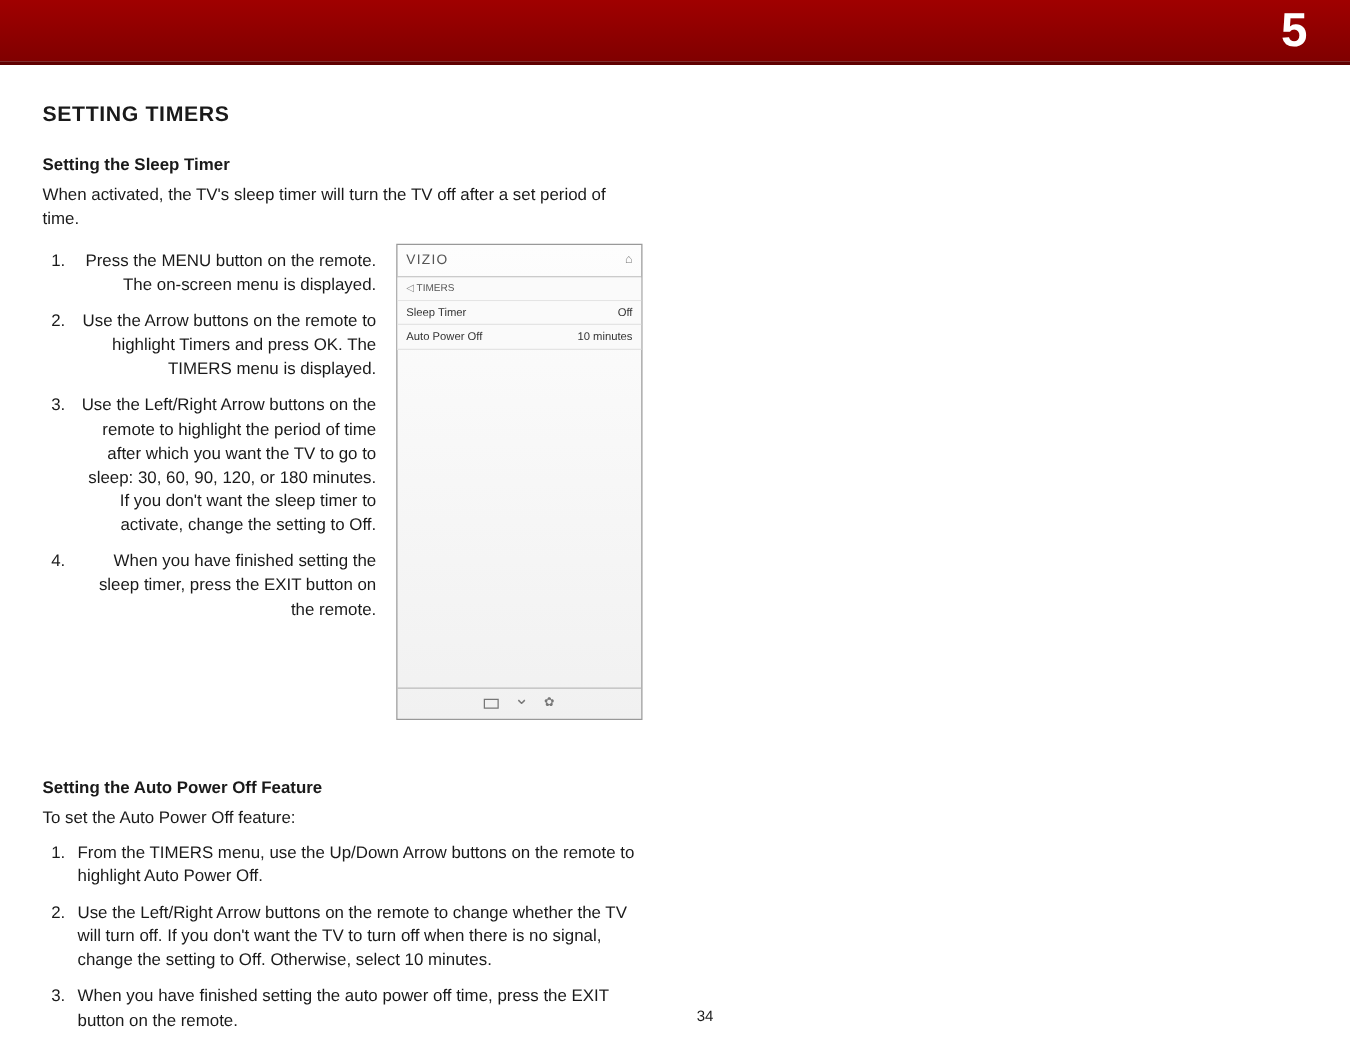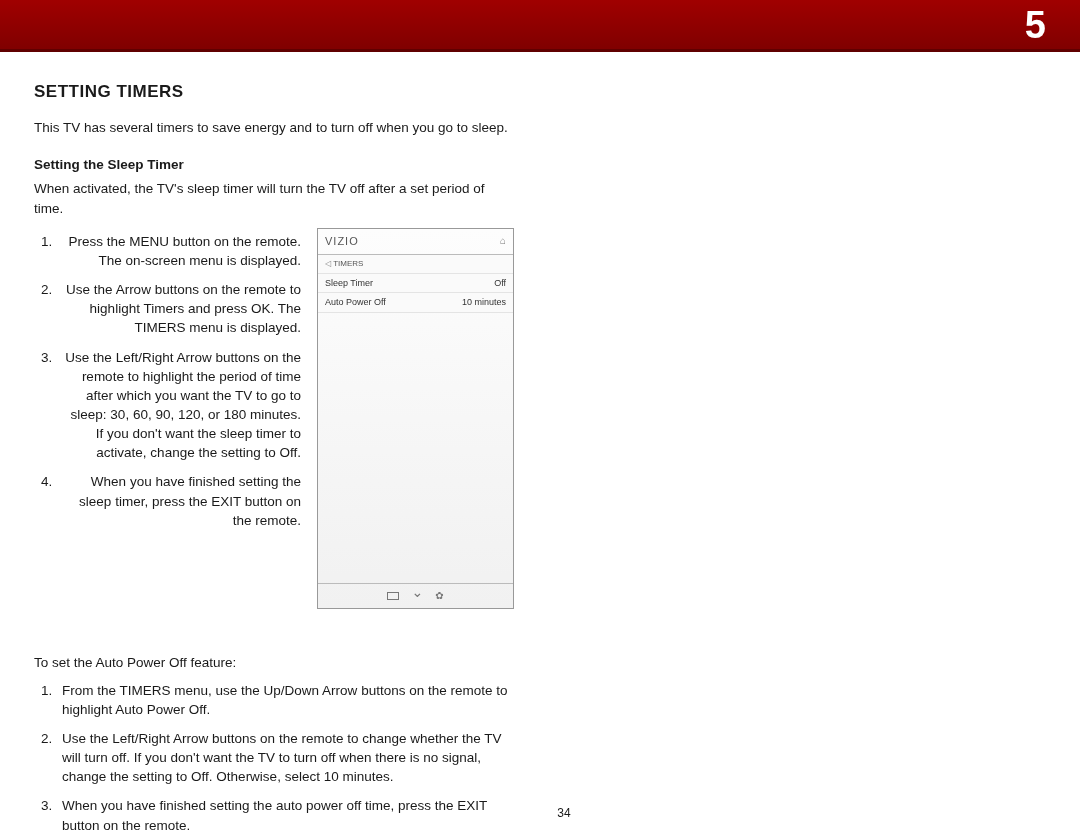--- a/index.html
+++ b/index.html
@@ -124,21 +124,20 @@
 <body>
 
 <div class="header-bar">
   <div class="chapter-number">5</div>
 </div>
 
 <div class="content">
 
   <div class="col">
     <h1 class="section">SETTING TIMERS</h1>
-    <p>This TV has several timers to save energy and to turn off when you go to sleep.</p>
 
     <h2 class="sub">Setting the Sleep Timer</h2>
     <p>When activated, the TV's sleep timer will turn the TV off after a set period of time.</p>
 
     <div class="step-row">
       <ol>
         <li>
           <span>Press the </span><b>MENU</b><span> button on the remote. The on-screen menu is displayed.</span>
         </li>
         <li>
@@ -173,20 +172,21 @@
         <div class="tv-foot">
           <span class="sq"></span>
           <span class="chev"></span>
           <span class="gear"></span>
         </div>
       </div>
     </div>
   </div>
 
   <div class="col right">
+    <h2 class="sub" style="margin-top:0">Setting the Auto Power Off Feature</h2>
     <p>To set the Auto Power Off feature:</p>
     <ol style="text-align:left">
       <li>
         <span>From the TIMERS menu, use the </span><b>Up/Down Arrow</b><span> buttons on the remote to highlight </span><b>Auto Power Off</b><span>.</span>
       </li>
       <li>
         <span>Use the </span><b>Left/Right Arrow</b><span> buttons on the remote to change whether the TV will turn off. If you don't want the TV to turn off when there is no signal, change the setting to </span><b>Off</b><span>. Otherwise, select </span><b>10 minutes</b><span>.</span>
       </li>
       <li>
         <span>When you have finished setting the auto power off time, press the </span><b>EXIT</b><span> button on the remote.</span>

